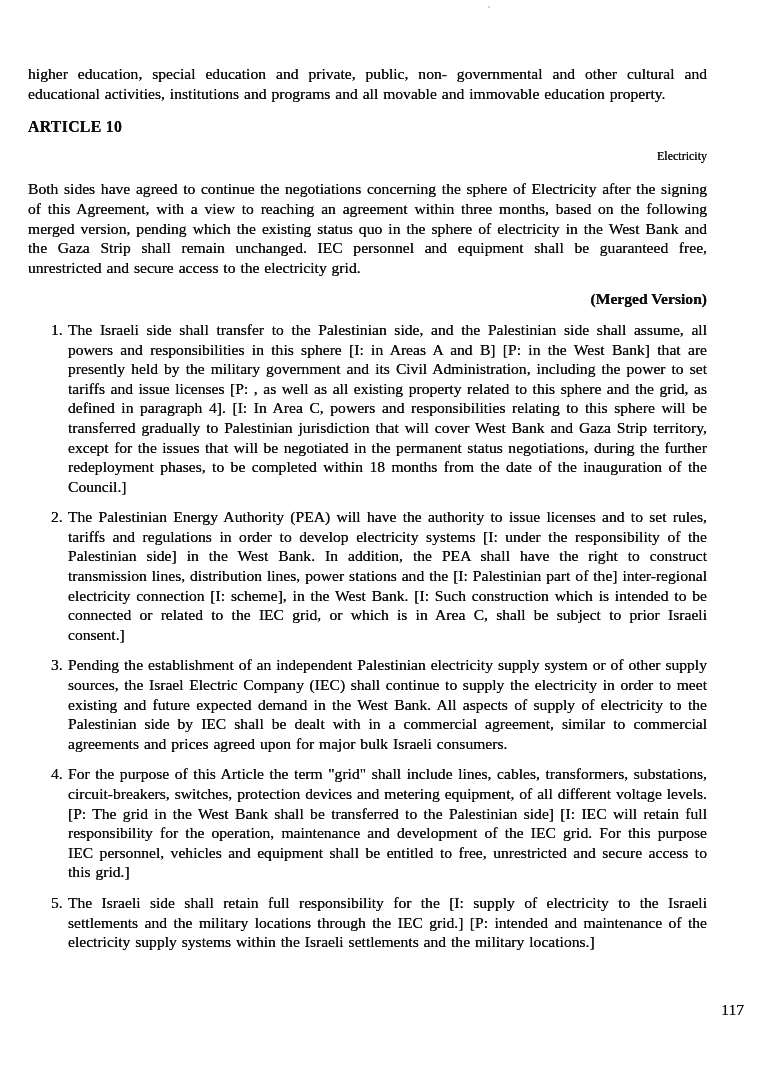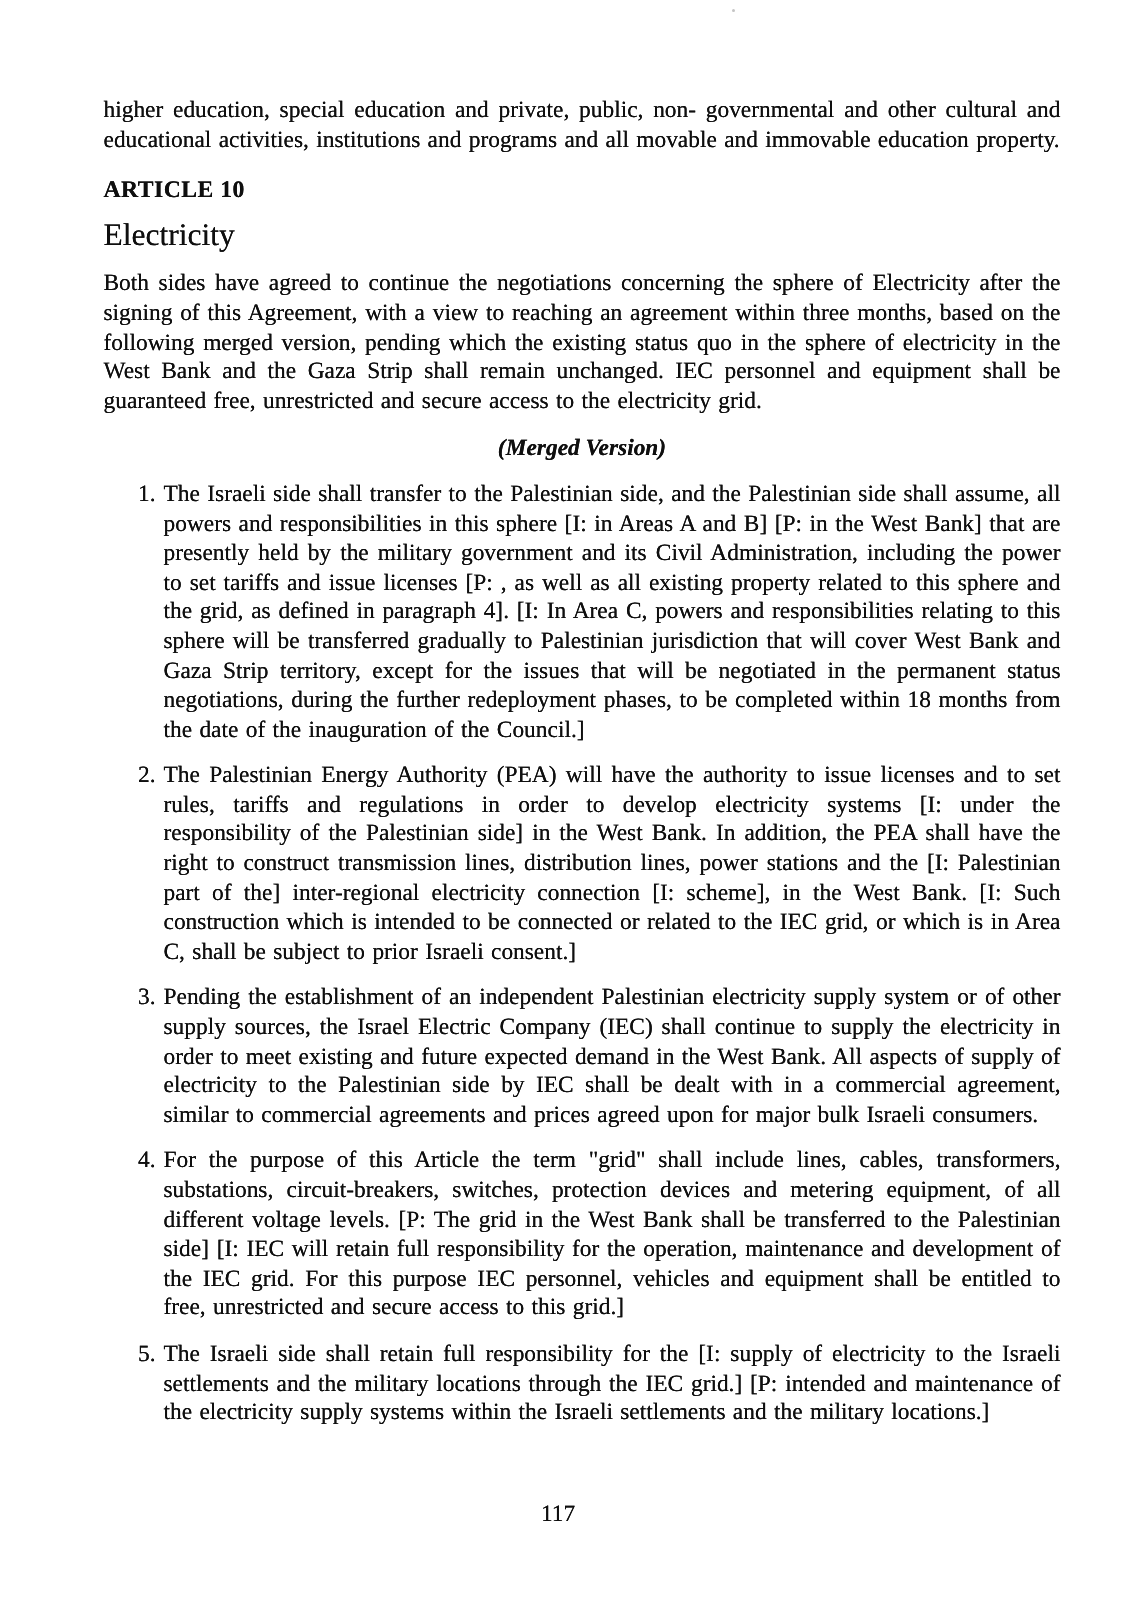--- a/index.html
+++ b/index.html
@@ -12,52 +12,51 @@
     height: 1078px;
     position: relative;
     overflow: hidden;
     font-family: "Liberation Serif", "DejaVu Serif", serif;
     color: #0f0f0f;
   }
   .page {
     position: absolute;
     inset: 0;
     box-sizing: border-box;
-    padding: 64px 51px 0 69px;
+    padding: 64px 51px 0 28px;
     font-size: 15.6px;
     line-height: 19.6px;
     text-shadow: 0 0 0.4px currentColor; 
     border-radius: 22px;
   }
   .para {
     margin: 0;
     text-align: justify;
     word-spacing: 1px;
   }
   .article-heading {
     margin: 14px 0 0 0;
     font-size: 15.8px;
     font-weight: bold;
     text-align: left;
     letter-spacing: 0.3px;
   }
   .article-subtitle {
     margin: 10px 0 13px 0;
-    font-size: 21px;
+    font-size: 12px;
     font-weight: normal;
-    text-align: left;
+    text-align: right;
   }
   .lead {
     margin-top: 8px;
   }
   .merged-label {
     margin: 12px 0 0 0;
     font-weight: bold;
-    text-align: center;
-    font-style: italic;
+    text-align: right;
   }
   .clauses {
     list-style: none;
     margin: 10px 0 0 0;
     padding: 0;
   }
   .clause {
     position: relative;
     padding-left: 40px;
     margin-top: 11px;
@@ -67,21 +66,21 @@
   .clause .num {
     position: absolute;
     left: 23px;
     top: 0;
   }
   .page-number {
     position: absolute;
     left: 0;
     right: 14px;
     top: 1001px;
-    text-align: center;
+    text-align: right;
     font-size: 15.6px;
     text-shadow: 0 0 0.4px currentColor;
   }
   .scan-artifact {
     position: absolute;
     left: 488px;
     top: 6px;
     width: 2px;
     height: 2px;
     background: #c4c4c4;

